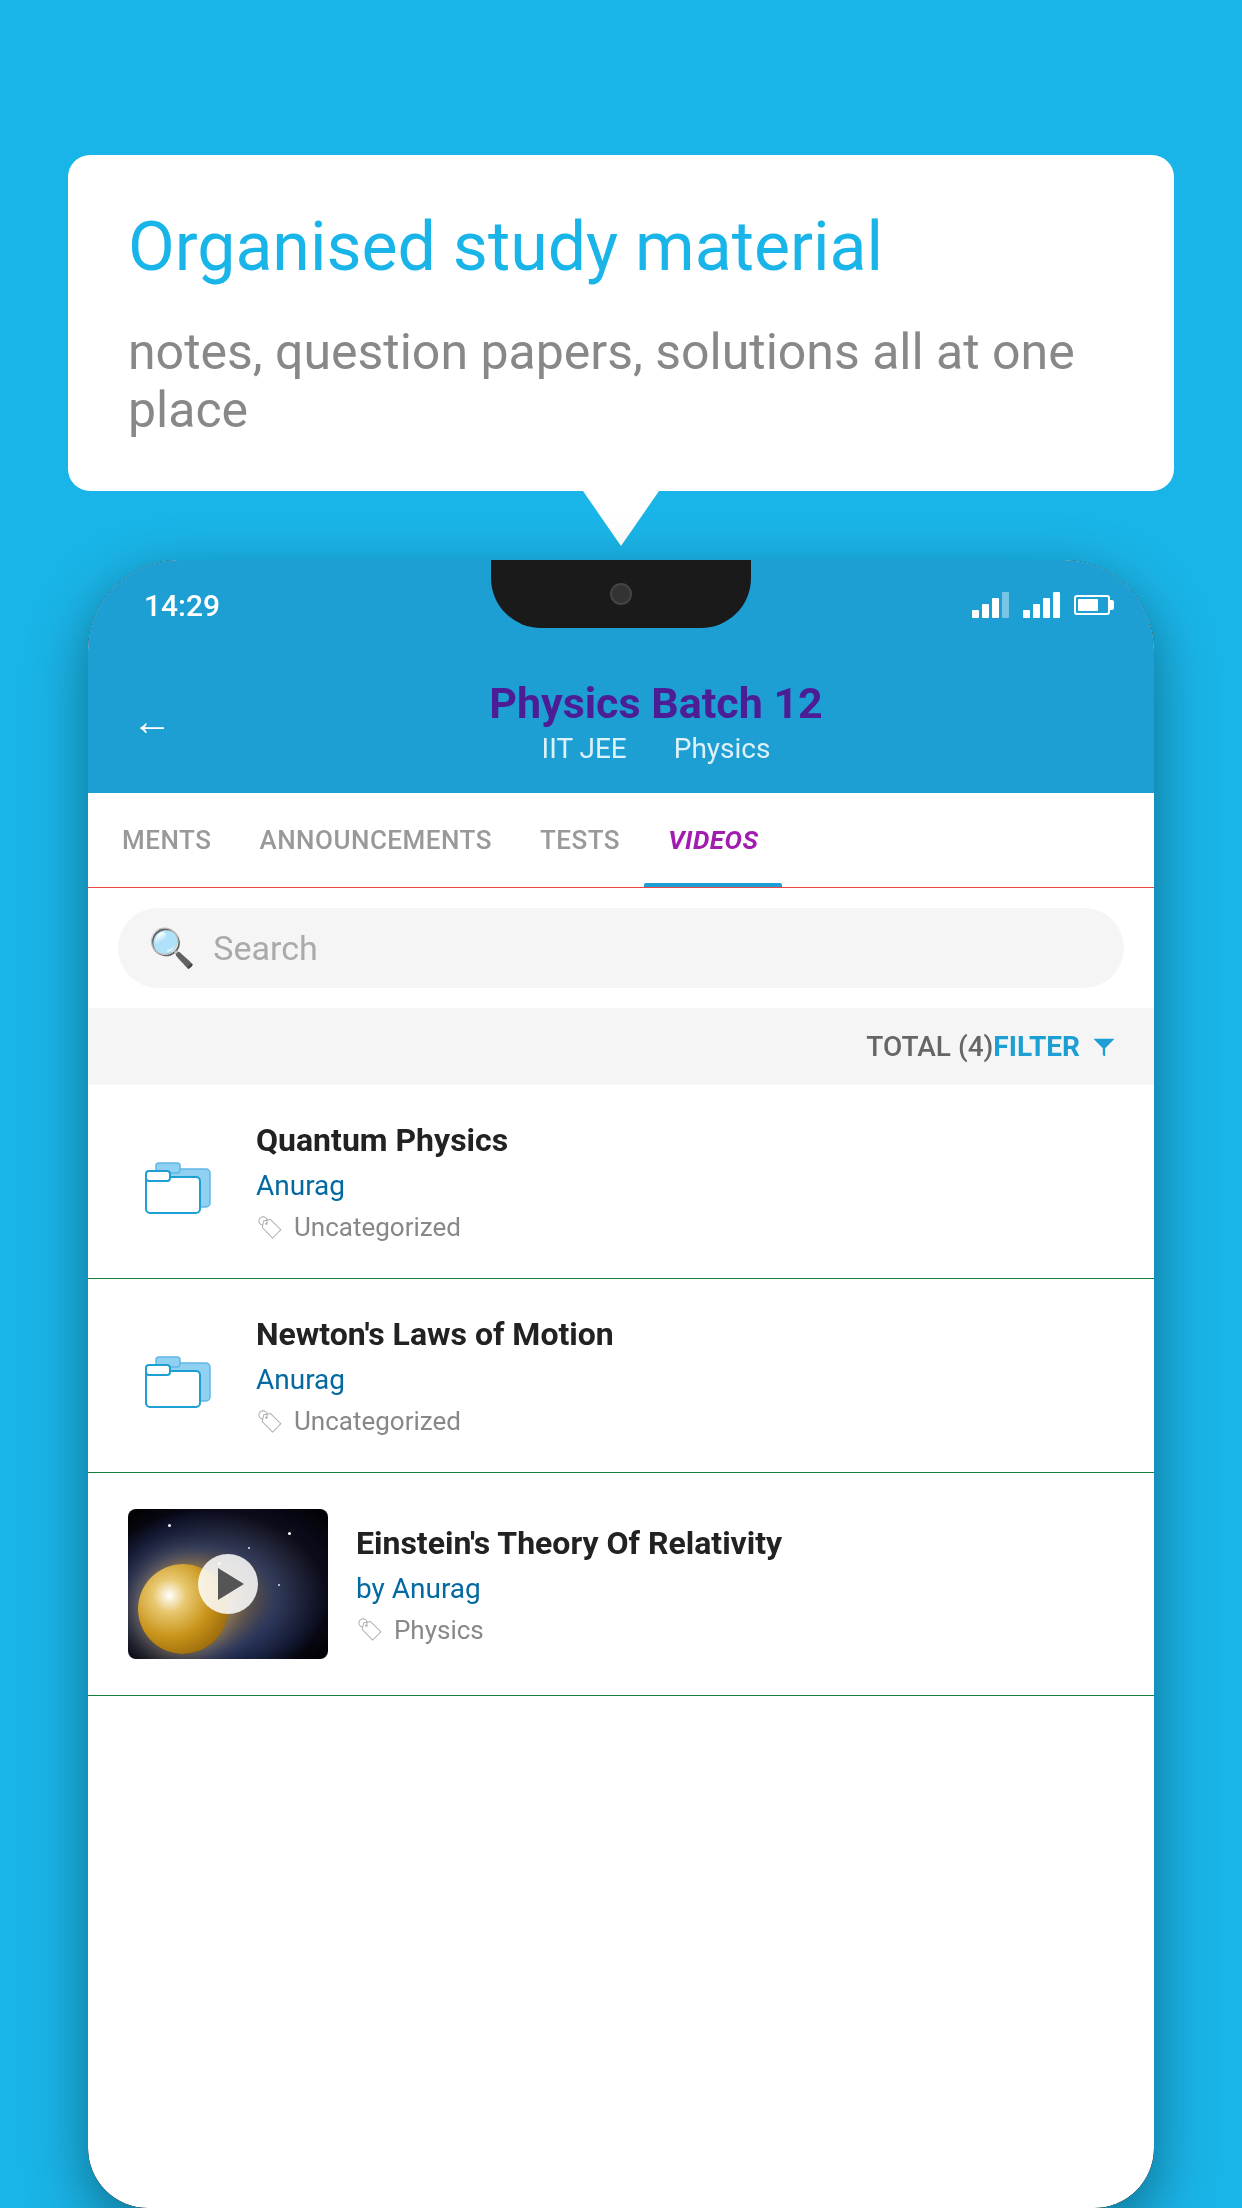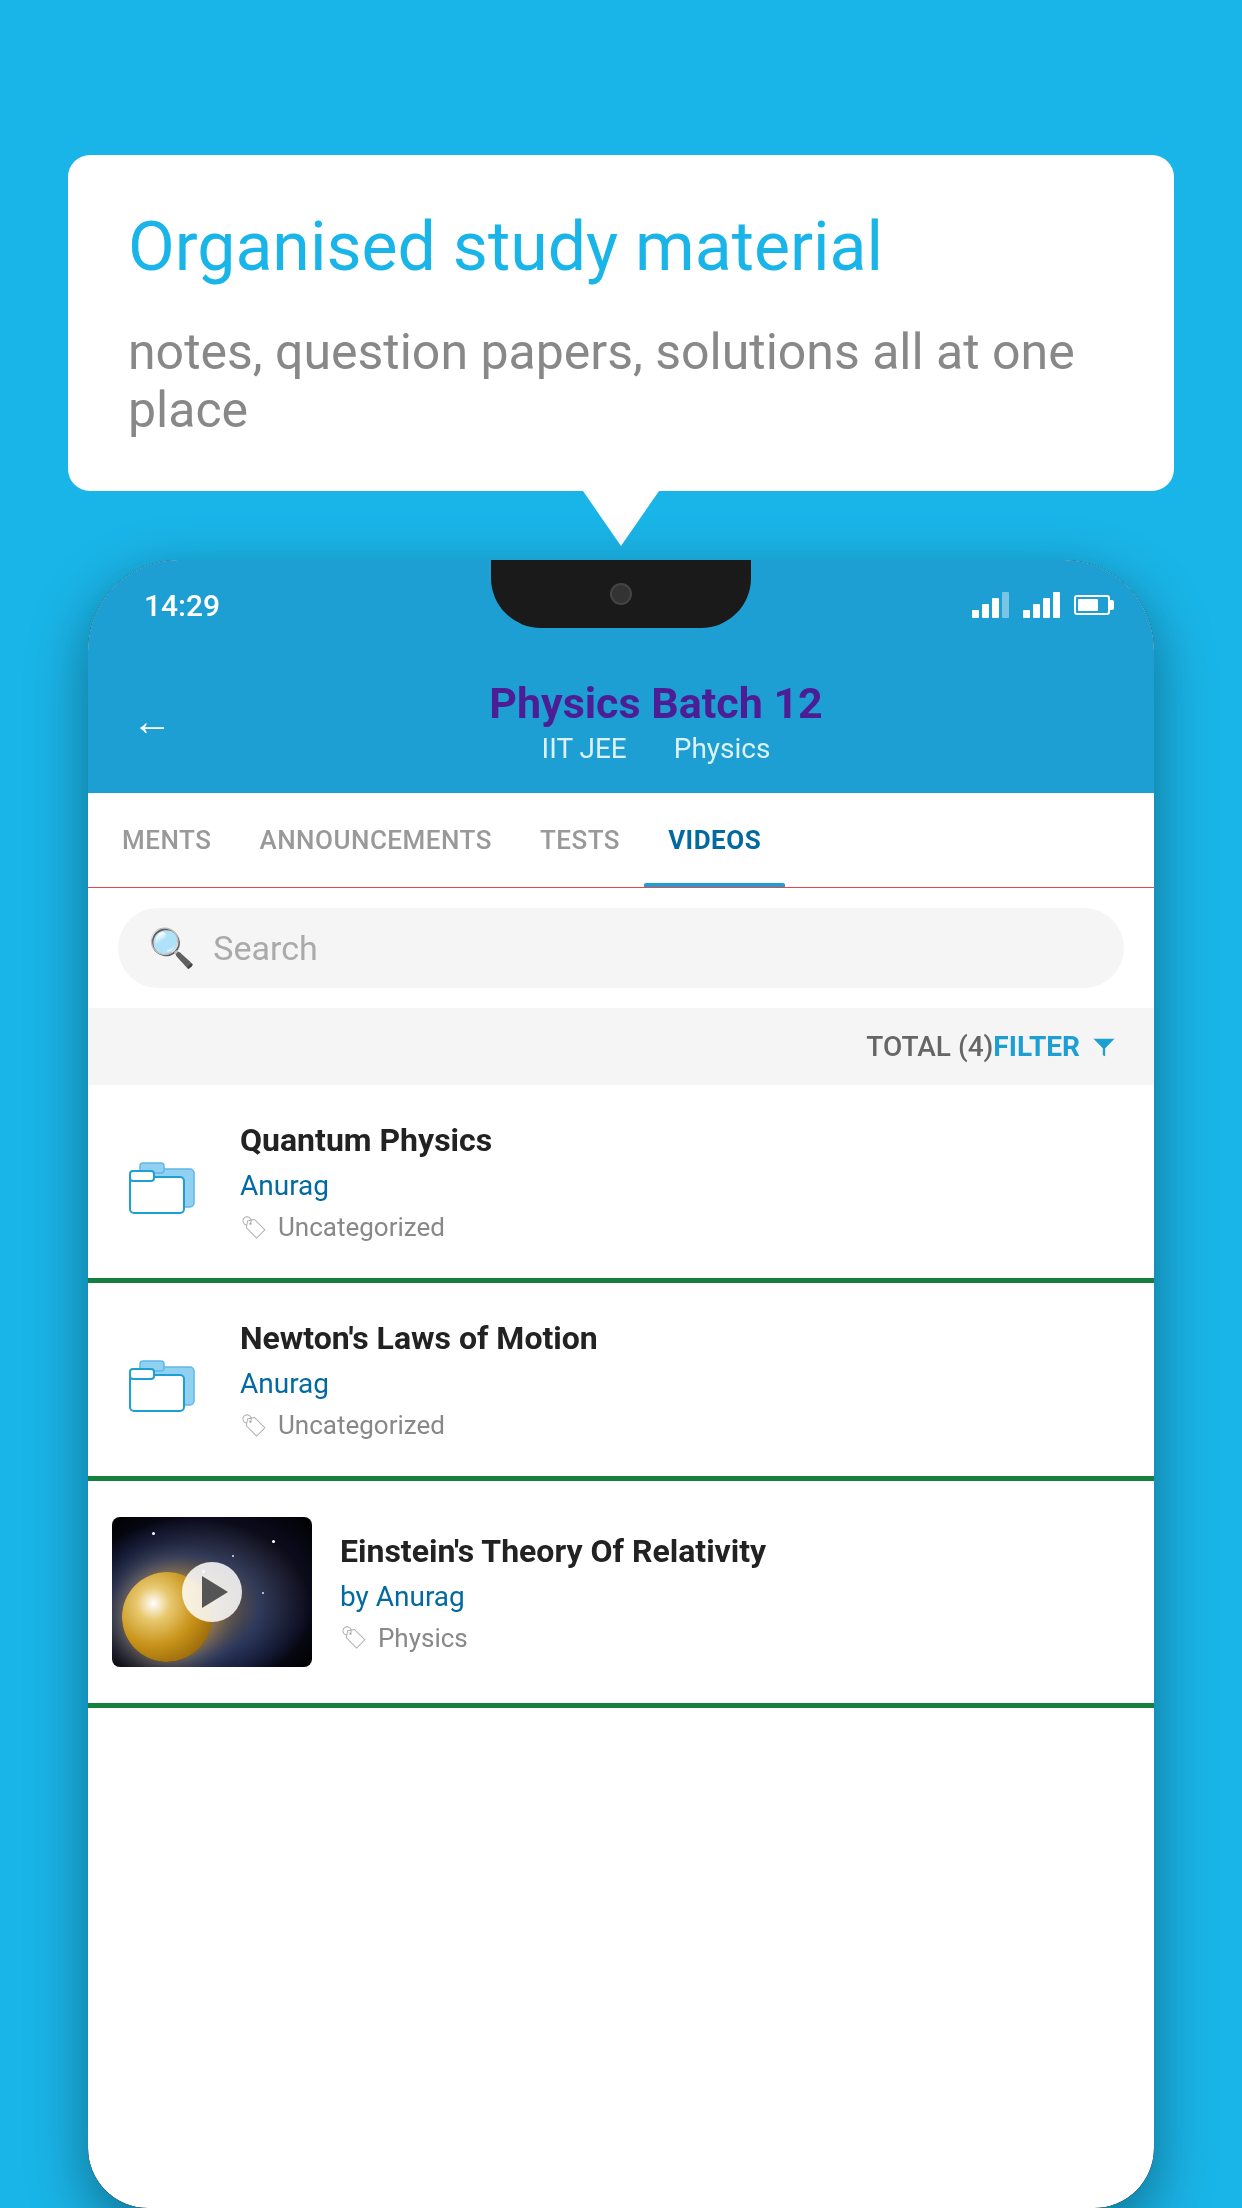--- a/index.html
+++ b/index.html
@@ -210,22 +210,23 @@
       font-size: 26px;
       font-weight: 500;
       color: #999;
       letter-spacing: 0.5px;
       cursor: pointer;
       position: relative;
       white-space: nowrap;
     }
 
     .tab-item.active {
-      color: #0369a1;
+      color: #a21caf;
       font-weight: 700;
+      font-style: italic;
     }
 
     .tab-item.active::after {
       content: '';
       position: absolute;
       bottom: 0;
       left: 0;
       right: 0;
       height: 4px;
       background: #1e9fd4;
@@ -284,22 +285,22 @@
 
     
     .video-list {
       background: white;
       overflow-y: auto;
     }
 
     .video-item {
       display: flex;
       align-items: center;
-      padding: 36px 24px;
-      border-bottom: 5px solid #15803d;
+      padding: 36px 40px;
+      border-bottom: 1px solid #15803d;
       gap: 28px;
       cursor: pointer;
     }
 
     .video-thumbnail {
       width: 200px;
       height: 150px;
       flex-shrink: 0;
       border-radius: 8px;
       overflow: hidden;

